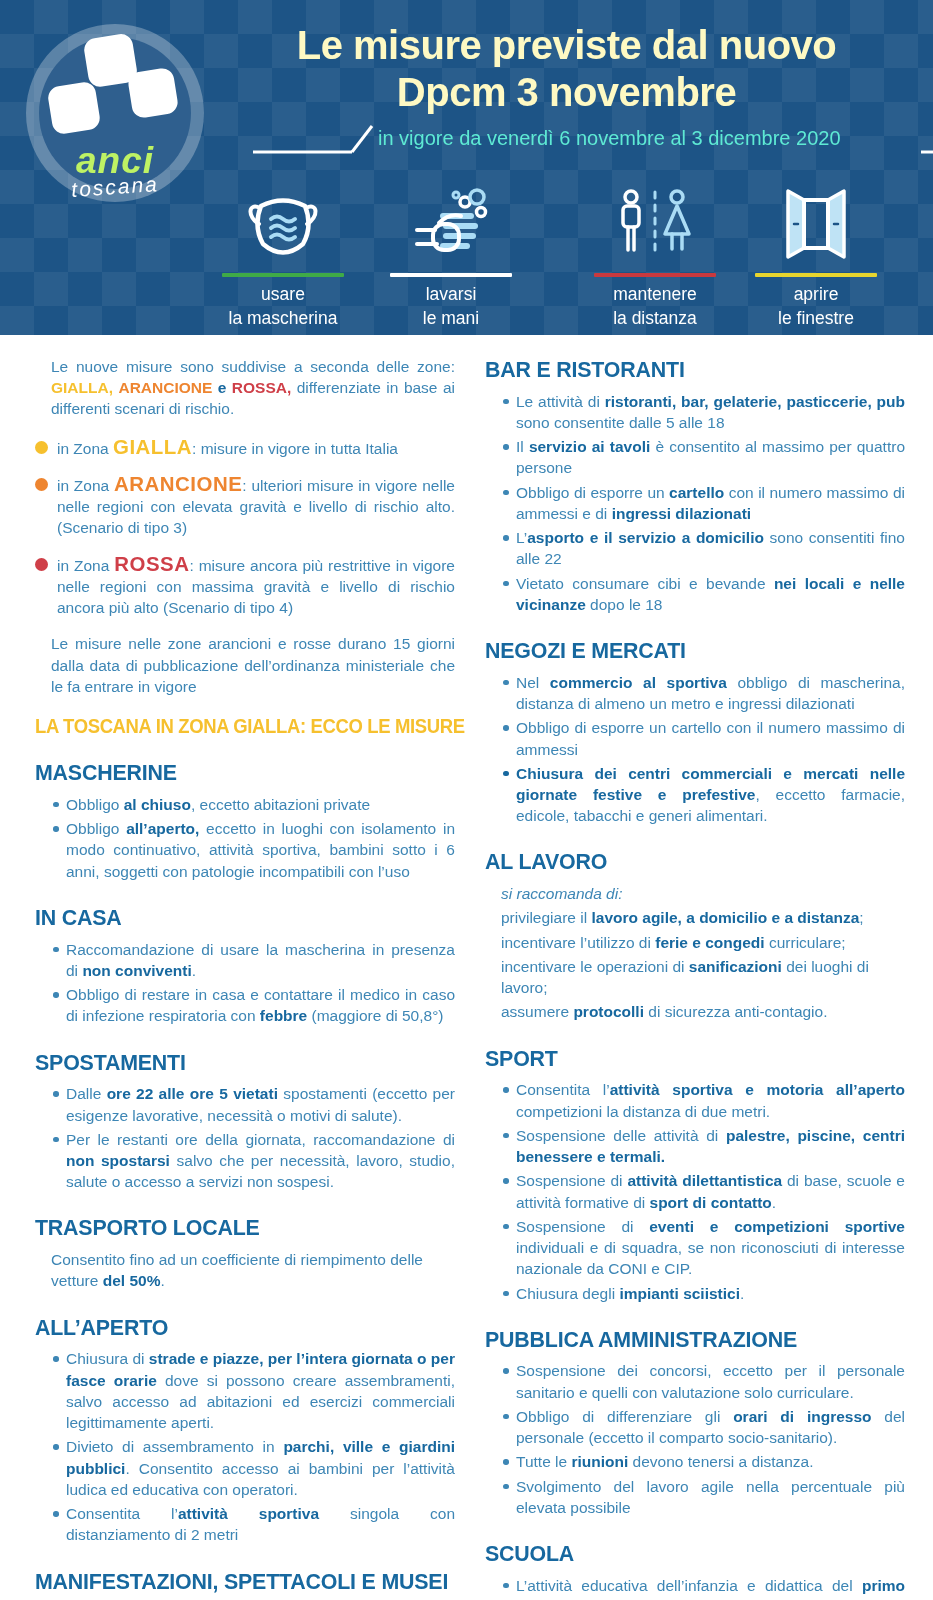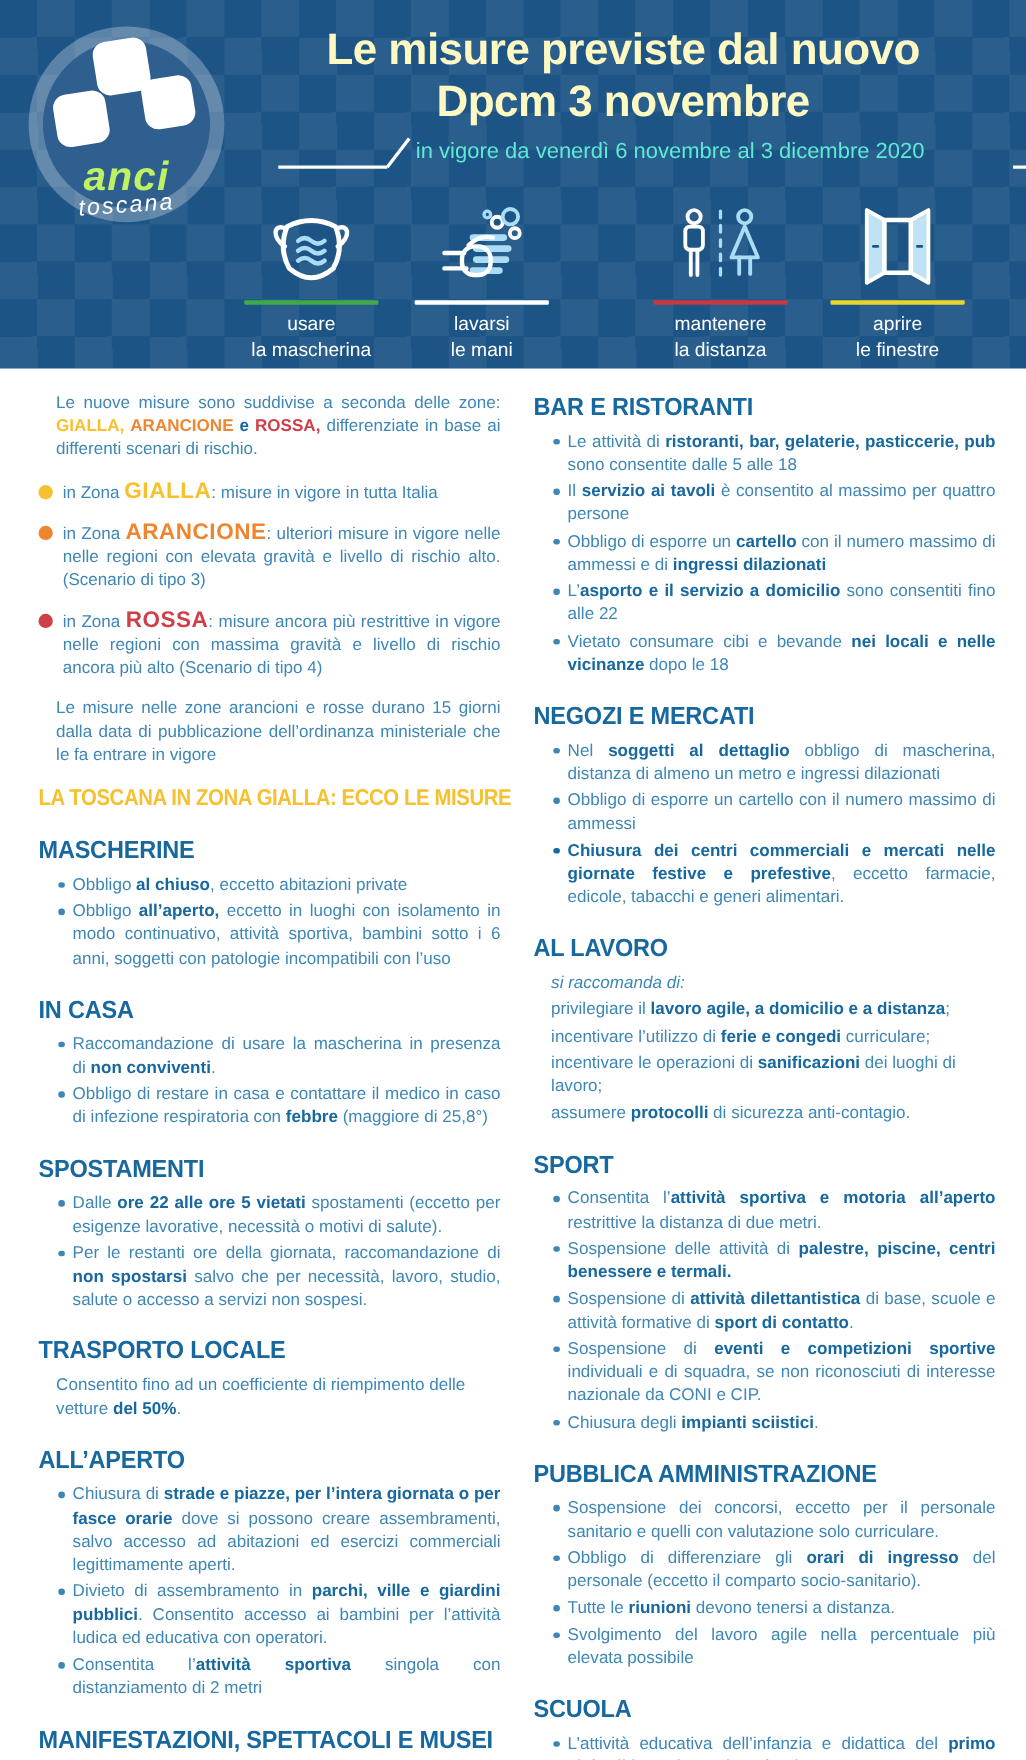--- a/index.html
+++ b/index.html
@@ -98,21 +98,21 @@
           <path d="M30 51 q6 -5 12 0 q6 5 12 0" stroke="#aadcf5" stroke-width="4"></path>
         </g>
       </svg>
       <span class="underline" style="background: rgb(63, 170, 71);"></span>
       <div class="icon-label">
         <span>usare</span><br>
         <span>la mascherina</span>
       </div>
     </div>
 
-    <div class="icon-block" style="left:355px">
+    <div class="icon-block" style="left:368px">
       <svg width="84" height="80" viewBox="0 0 84 80">
         <g fill="none" stroke-linecap="round" stroke-linejoin="round">
           <circle cx="56" cy="16" r="5" stroke="#ffffff" stroke-width="3.5"></circle>
           <circle cx="68" cy="11" r="7" stroke="#aadcf5" stroke-width="3.5"></circle>
           <circle cx="72" cy="26" r="4.5" stroke="#ffffff" stroke-width="3.5"></circle>
           <circle cx="47" cy="9" r="3" stroke="#aadcf5" stroke-width="3"></circle>
           <path d="M8 44 H26" stroke="#ffffff" stroke-width="4"></path>
           <path d="M8 58 H28" stroke="#ffffff" stroke-width="4"></path>
           <path d="M34 30 H62" stroke="#aadcf5" stroke-width="6"></path>
           <path d="M37 40 H66" stroke="#aadcf5" stroke-width="6"></path>
@@ -183,21 +183,21 @@
           <div class="sec-title yellow">LA TOSCANA IN ZONA GIALLA: ECCO LE MISURE</div>
         </section>
         <section class="sec">
           <div class="sec-title">MASCHERINE</div>
           <div class="item bullet"><span class="dot"></span><span>Obbligo </span><span class="b">al chiuso</span><span>, eccetto abitazioni private</span></div>
           <div class="item bullet"><span class="dot"></span><span>Obbligo </span><span class="b">all’aperto,</span><span> eccetto in luoghi con isolamento in modo continuativo, attività sportiva, bambini sotto i 6 anni, soggetti con patologie incompatibili con l’uso</span></div>
         </section>
         <section class="sec">
           <div class="sec-title">IN CASA</div>
           <div class="item bullet"><span class="dot"></span><span>Raccomandazione di usare la mascherina in presenza di </span><span class="b">non conviventi</span><span>.</span></div>
-          <div class="item bullet"><span class="dot"></span><span>Obbligo di restare in casa e contattare il medico in caso di infezione respiratoria con </span><span class="b">febbre</span><span> (maggiore di 25,8°)</span></div>
+          <div class="item bullet"><span class="dot"></span><span>Obbligo di restare in casa e contattare il medico in caso di infezione respiratoria con </span><span class="b">febbre</span><span> (maggiore di 50,8°)</span></div>
         </section>
         <section class="sec">
           <div class="sec-title">SPOSTAMENTI</div>
           <div class="item bullet"><span class="dot"></span><span>Dalle </span><span class="b">ore 22 alle ore 5 vietati</span><span> spostamenti (eccetto per esigenze lavorative, necessità o motivi di salute).</span></div>
           <div class="item bullet"><span class="dot"></span><span>Per le restanti ore della giornata, raccomandazione di </span><span class="b">non spostarsi</span><span> salvo che per necessità, lavoro, studio, salute o accesso a servizi non sospesi.</span></div>
         </section>
         <section class="sec">
           <div class="sec-title">TRASPORTO LOCALE</div>
           <div class="item plain"><span>Consentito fino ad un coefficiente di riempimento delle vetture </span><span class="b">del 50%</span><span>.</span></div>
         </section>
@@ -215,35 +215,35 @@
         <section class="sec">
           <div class="sec-title">BAR E RISTORANTI</div>
           <div class="item bullet"><span class="dot"></span><span>Le attività di </span><span class="b">ristoranti, bar, gelaterie, pasticcerie, pub</span><span> sono consentite dalle 5 alle 18</span></div>
           <div class="item bullet"><span class="dot"></span><span>Il </span><span class="b">servizio ai tavoli</span><span> è consentito al massimo per quattro persone</span></div>
           <div class="item bullet"><span class="dot"></span><span>Obbligo di esporre un </span><span class="b">cartello</span><span> con il numero massimo di ammessi e di </span><span class="b">ingressi dilazionati</span></div>
           <div class="item bullet"><span class="dot"></span><span>L’</span><span class="b">asporto e il servizio a domicilio</span><span> sono consentiti fino alle 22</span></div>
           <div class="item bullet"><span class="dot"></span><span>Vietato consumare cibi e bevande </span><span class="b">nei locali e nelle vicinanze</span><span> dopo le 18</span></div>
         </section>
         <section class="sec">
           <div class="sec-title">NEGOZI E MERCATI</div>
-          <div class="item bullet"><span class="dot"></span><span>Nel </span><span class="b">soggetti al dettaglio</span><span> obbligo di mascherina, distanza di almeno un metro e ingressi dilazionati</span></div>
+          <div class="item bullet"><span class="dot"></span><span>Nel </span><span class="b">commercio al sportiva</span><span> obbligo di mascherina, distanza di almeno un metro e ingressi dilazionati</span></div>
           <div class="item bullet"><span class="dot"></span><span>Obbligo di esporre un cartello con il numero massimo di ammessi</span></div>
           <div class="item bullet"><span class="dot dark"></span><span class="b">Chiusura dei centri commerciali e mercati nelle giornate festive e prefestive</span><span>, eccetto farmacie, edicole, tabacchi e generi alimentari.</span></div>
         </section>
         <section class="sec">
           <div class="sec-title">AL LAVORO</div>
           <div class="item italic"><span>si raccomanda di:</span></div>
           <div class="item plain"><span>privilegiare il </span><span class="b">lavoro agile, a domicilio e a distanza</span><span>;</span></div>
           <div class="item plain"><span>incentivare l’utilizzo di </span><span class="b">ferie e congedi</span><span> curriculare;</span></div>
           <div class="item plain"><span>incentivare le operazioni di </span><span class="b">sanificazioni</span><span> dei luoghi di lavoro;</span></div>
           <div class="item plain"><span>assumere </span><span class="b">protocolli</span><span> di sicurezza anti-contagio.</span></div>
         </section>
         <section class="sec">
           <div class="sec-title">SPORT</div>
-          <div class="item bullet"><span class="dot"></span><span>Consentita l’</span><span class="b">attività sportiva e motoria all’aperto</span><span> restrittive la distanza di due metri.</span></div>
+          <div class="item bullet"><span class="dot"></span><span>Consentita l’</span><span class="b">attività sportiva e motoria all’aperto</span><span> competizioni la distanza di due metri.</span></div>
           <div class="item bullet"><span class="dot"></span><span>Sospensione delle attività di </span><span class="b">palestre, piscine, centri benessere e termali.</span></div>
           <div class="item bullet"><span class="dot"></span><span>Sospensione di </span><span class="b">attività dilettantistica</span><span> di base, scuole e attività formative di </span><span class="b">sport di contatto</span><span>.</span></div>
           <div class="item bullet"><span class="dot"></span><span>Sospensione di </span><span class="b">eventi e competizioni sportive</span><span> individuali e di squadra, se non riconosciuti di interesse nazionale da CONI e CIP.</span></div>
           <div class="item bullet"><span class="dot"></span><span>Chiusura degli </span><span class="b">impianti sciistici</span><span>.</span></div>
         </section>
         <section class="sec">
           <div class="sec-title">PUBBLICA AMMINISTRAZIONE</div>
           <div class="item bullet"><span class="dot"></span><span>Sospensione dei concorsi, eccetto per il personale sanitario e quelli con valutazione solo curriculare.</span></div>
           <div class="item bullet"><span class="dot"></span><span>Obbligo di differenziare gli </span><span class="b">orari di ingresso</span><span> del personale (eccetto il comparto socio-sanitario).</span></div>
           <div class="item bullet"><span class="dot"></span><span>Tutte le </span><span class="b">riunioni</span><span> devono tenersi a distanza.</span></div>

